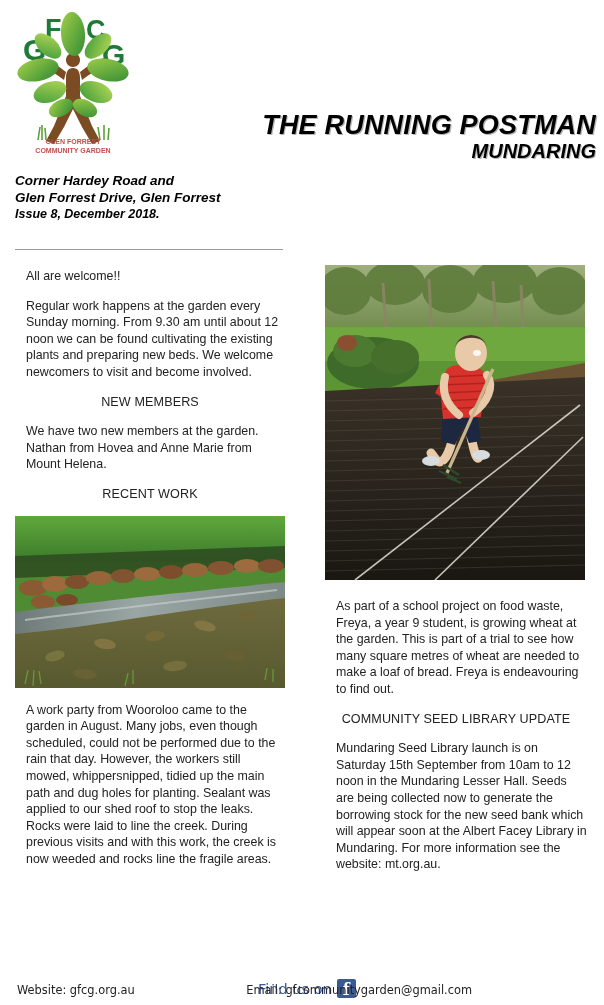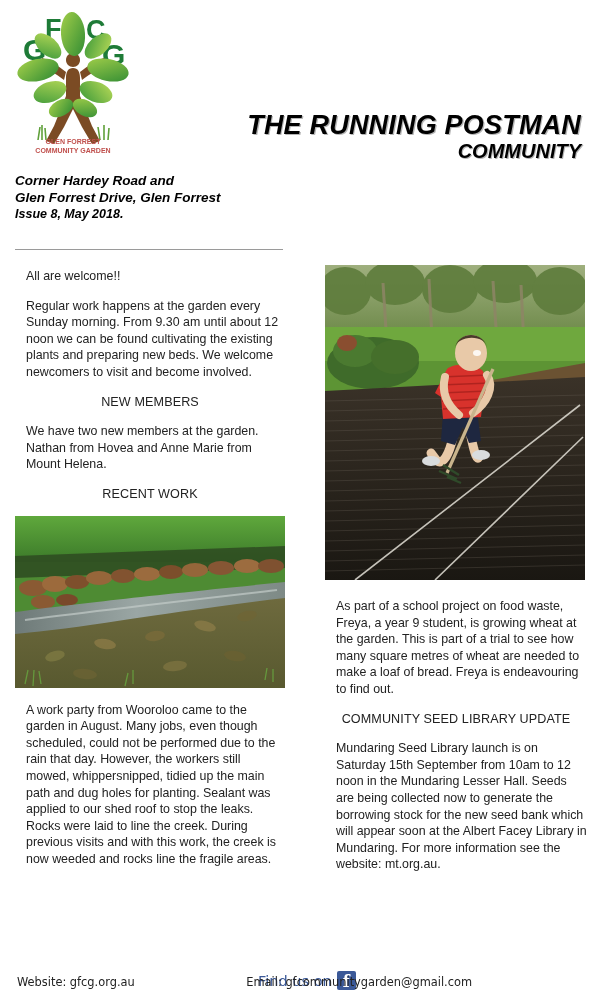--- a/index.html
+++ b/index.html
@@ -25,21 +25,21 @@
   }
   #logo-block {
     position: absolute;
     left: 14px; top: 8px;
     width: 118px; height: 148px;
   }
   #logo-svg { display: block; width: 118px; height: 148px; }
 
   #title-block {
     position: absolute;
-    right: 23px; top: 112px;
+    right: 8px; top: 112px;
     text-align: right;
     line-height: 1.0;
   }
   #masthead-title {
     font-size: 27px;
     font-weight: bold;
     font-style: italic;
     letter-spacing: 0.2px;
     color: #000000;
     text-shadow: 1.2px 1.2px 0 rgba(120,120,120,0.55);
@@ -108,21 +108,21 @@
   }
   #photo-creek {
     width: 270px; height: 172px;
     margin: 0 0 14px 0;
   }
   .photo svg { display: block; width: 100%; height: 100%; }
 
   
   #footer {
     position: absolute;
-    left: 0; bottom: 8px;
+    left: 0; bottom: 0;
     width: 480px;
     height: 26px;
   }
   .footer-text {
     position: absolute;
     font-family: "DejaVu Sans", sans-serif;
     font-size: 11.4px;
     color: #222222;
     white-space: nowrap;
     top: 4px;
@@ -201,27 +201,27 @@
       <path d="M24 132 l2 -13 M28 132 l0 -15 M32 132 l-1 -12" stroke="#5FA03A" stroke-width="1.6" fill="none"></path>
       <path d="M86 132 l-2 -13 M90 132 l0 -15 M94 132 l1 -12" stroke="#5FA03A" stroke-width="1.6" fill="none"></path>
 
       <text x="59" y="136" text-anchor="middle" font-family="Liberation Sans, sans-serif" font-size="7" font-weight="bold" fill="#C0504D">GLEN FORREST</text>
       <text x="59" y="145" text-anchor="middle" font-family="Liberation Sans, sans-serif" font-size="7" font-weight="bold" fill="#C0504D">COMMUNITY GARDEN</text>
     </svg>
   </div>
 
   <div id="title-block">
     <div id="masthead-title">THE RUNNING POSTMAN</div>
-    <div id="masthead-subtitle">COMMUNITY</div>
+    <div id="masthead-subtitle">MUNDARING</div>
   </div>
 
   <div id="address-block">
     <div>Corner Hardey Road and</div>
     <div>Glen Forrest Drive, Glen Forrest</div>
-    <div class="issue">Issue 8, May 2018.</div>
+    <div class="issue">Issue 8, December 2018.</div>
   </div>
 
   <div id="header-rule"></div>
 </div>
 
 <div class="col" id="col-left">
 
   <p class="body-text">All are welcome!!</p>
   <p class="body-text">Regular work happens at the garden every Sunday morning. From 9.30 am until about 12 noon we can be found cultivating the existing plants and preparing new beds. We welcome newcomers to visit and become involved.</p>
 

